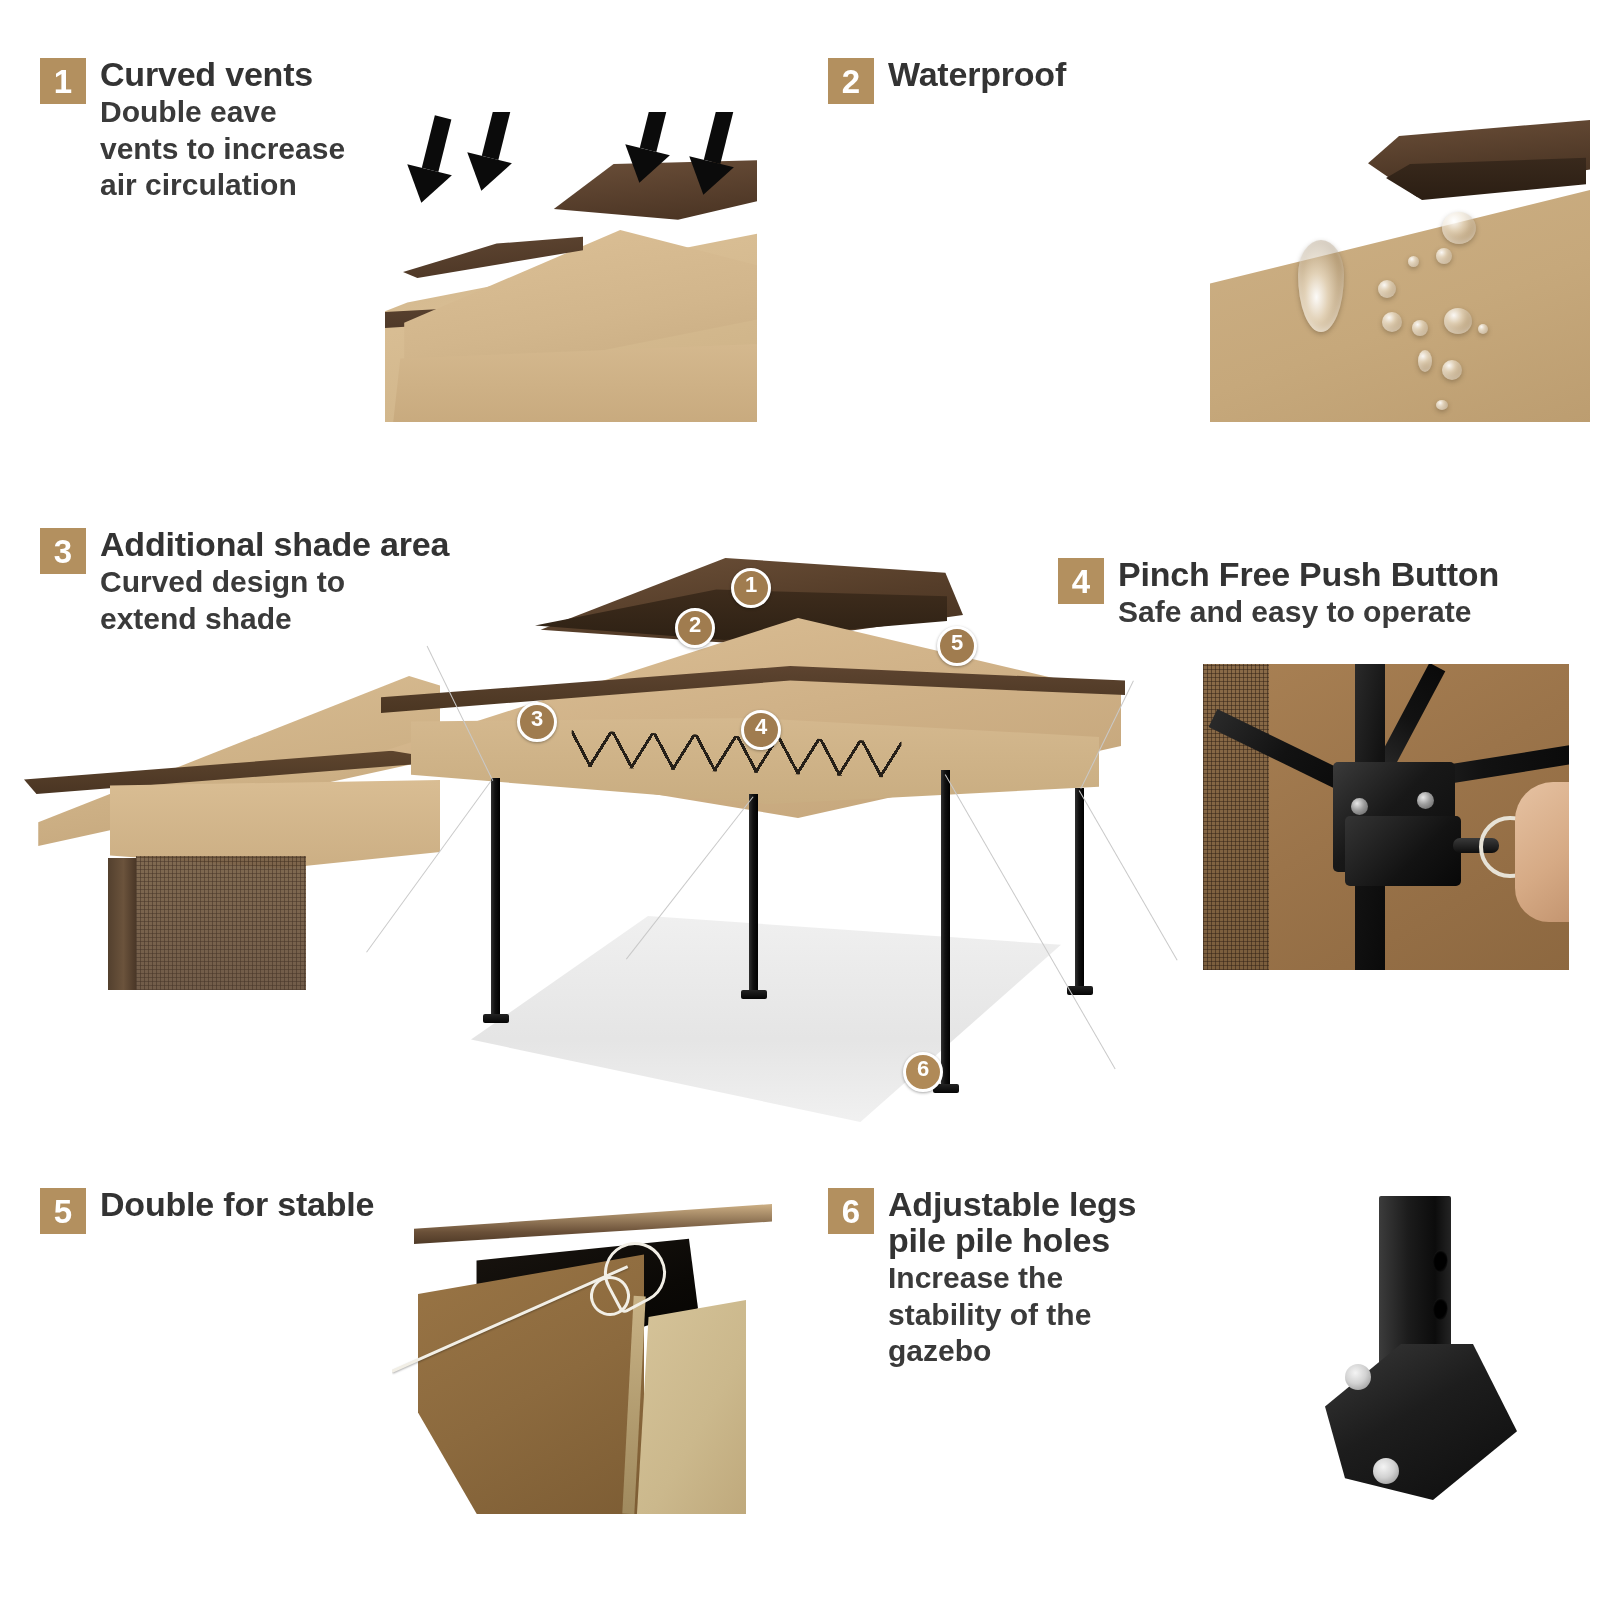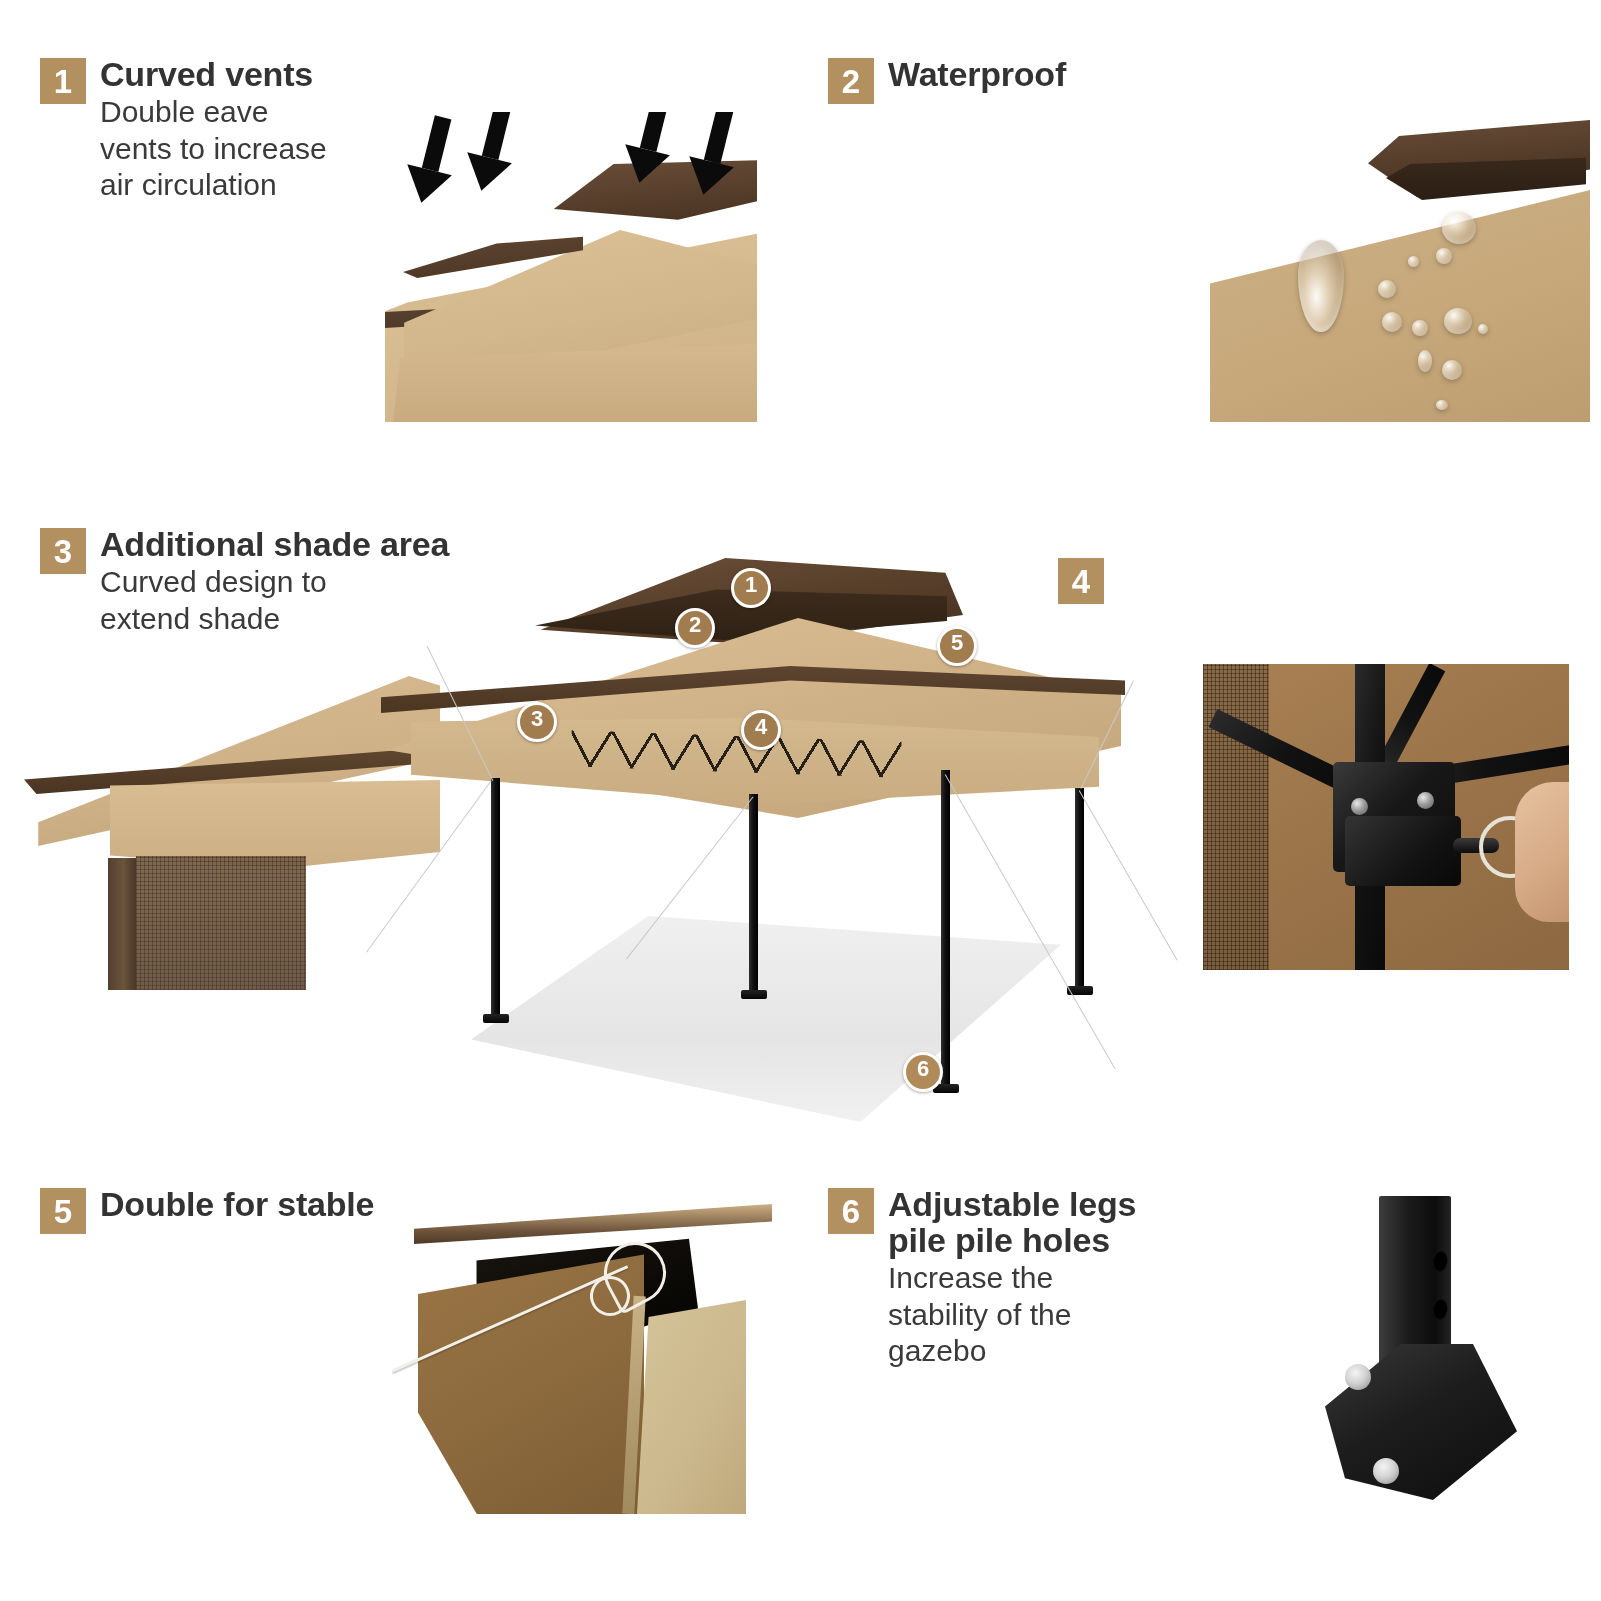--- a/index.html
+++ b/index.html
@@ -21,21 +21,21 @@
     line-height:1;
   }
   .ftext{display:flex;flex-direction:column;}
   .ftitle{
     font-size:34px;font-weight:bold;color:#333333;
     line-height:1.06;letter-spacing:-0.2px;white-space:pre-line;
     margin:-2px 0 2px 0;
   }
   .fdesc{
     font-size:30px;color:#3a3a3a;line-height:1.22;
-    white-space:pre-line;font-weight:normal;
+    white-space:pre-line;font-weight:bold;
   }
 
   
   #feat1{left:40px;top:58px;width:350px;}
   #feat2{left:828px;top:58px;width:350px;}
   #feat3{left:40px;top:528px;width:470px;}
   #feat4{left:1058px;top:558px;width:530px;}
   #feat5{left:40px;top:1188px;width:360px;}
   #feat6{left:828px;top:1188px;width:360px;}
 
@@ -393,20 +393,24 @@
   <div class="photo" id="photo3">
     <div class="p3-roof"></div>
     <div class="p3-trim"></div>
     <div class="p3-skirt"></div>
     <div class="p3-post"></div>
     <div class="p3-mesh"></div>
   </div>
 
   <div class="feat" id="feat4">
     <div class="badge">4</div>
+    <div class="ftext">
+      <div class="ftitle">Pinch Free Push Button</div>
+      <div class="fdesc">Safe and easy to operate</div>
+    </div>
   </div>
 
   <div class="photo" id="photo4">
     <div class="p4-bg"></div>
     <div class="p4-mesh"></div>
     <div class="bar" id="p4-diagL"></div>
     <div class="bar" id="p4-diagU"></div>
     <div class="bar" id="p4-diagR"></div>
     <div class="bar" id="p4-vert"></div>
     <div class="p4-hub"></div>

